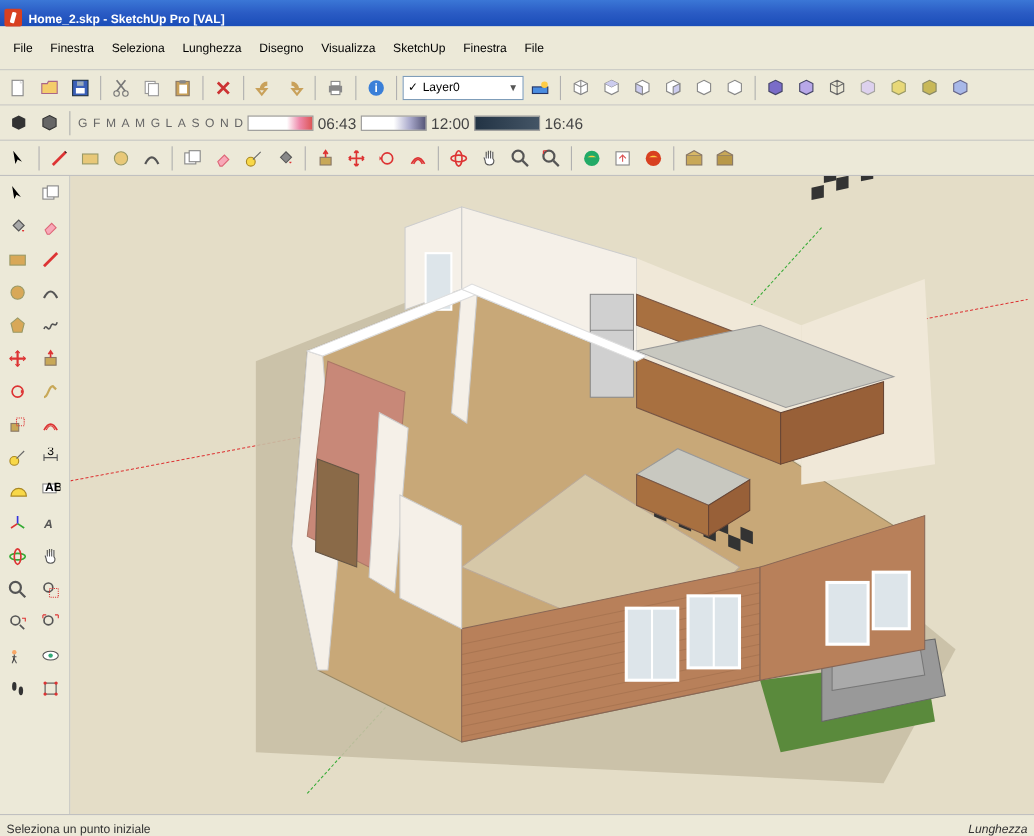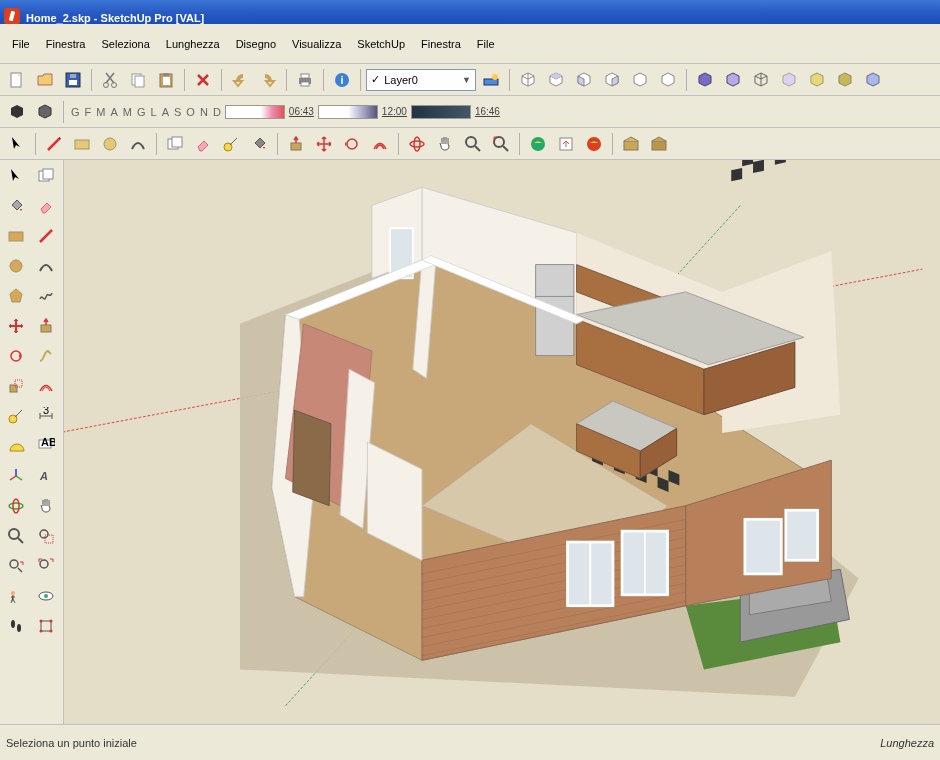--- a/index.html
+++ b/index.html
@@ -14,27 +14,27 @@
 .sep { width: 1px; height: 22px; background: #b0b0b0; margin: 0 3px; }
 .layer-select { display: flex; align-items: center; border: 1px solid #7f9db9; background: white; height: 22px; padding: 0 4px; width: 110px; }
 .layer-select .chk { margin-right: 4px; }
 .layer-select .dd { margin-left: auto; font-size: 9px; color: #555; }
 .shadow-bar { display: flex; align-items: center; gap: 1px; font-size: 9px; color: #666; }
 .shadow-bar .letter { padding: 0 2px; }
 .grad { width: 60px; height: 14px; border: 1px solid #999; }
 .grad.g1 { background: linear-gradient(to right, #fff, #fff 60%, #e8a, #d55); }
 .grad.g2 { background: linear-gradient(to right, #fff, #fff 50%, #aac, #557); }
 .grad.g3 { background: linear-gradient(to right, #223344, #445566); }
-.time-label { font-size: 10px; color: #444; padding: 0 2px; text-decoration: underline; }
+.time-label { font-size: 14px; color: #444; padding: 0 2px; }
 .content { flex: 1; display: flex; position: relative; overflow: hidden; }
 .left-tools { width: 64px; background: #ece9d8; display: flex; flex-wrap: wrap; padding: 2px; align-content: flex-start; gap: 2px; border-right: 1px solid #c0c0c0; }
 .left-tools .tbtn { width: 28px; height: 28px; }
 .viewport { flex: 1; background: #e4ddc7; position: relative; overflow: hidden; }
 .viewport svg { width: 100%; height: 100%; }
-.statusbar { height: 36px; background: #ece9d8; border-top: 1px solid #c0c0c0; display: flex; align-items: center; padding: 0 6px; font-size: 11px; color: #333; }
+.statusbar { height: 20px; background: #ece9d8; border-top: 1px solid #c0c0c0; display: flex; align-items: flex-end; padding: 0 6px; font-size: 11px; color: #333; }
 .statusbar .right { margin-left: auto; font-style: italic; }
 .second-toolbar { background: #ece9d8; display: flex; align-items: center; padding: 2px 4px; border-bottom: 1px solid #c0c0c0; gap: 2px; min-height: 32px; }
 
 .ic { width: 18px; height: 18px; }
 </style>
 </head>
 <body>
 
 <div class="titlebar">
   <span class="icon"></span>

